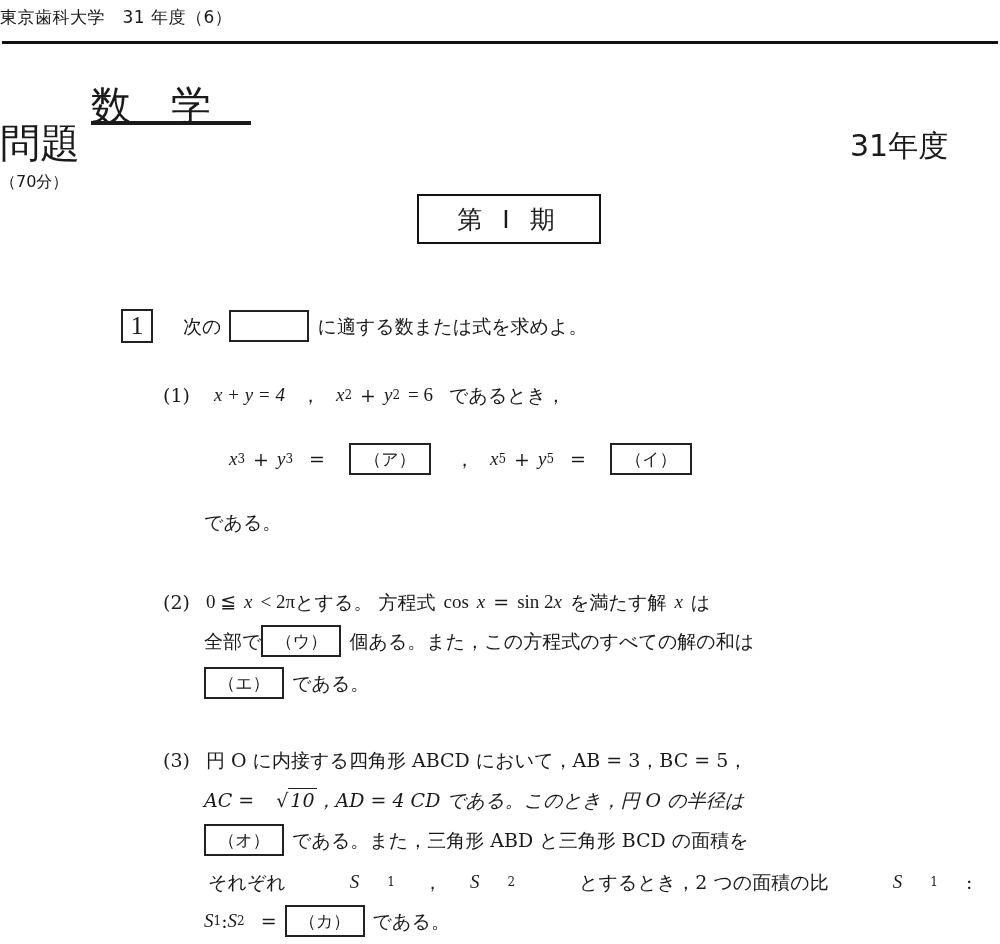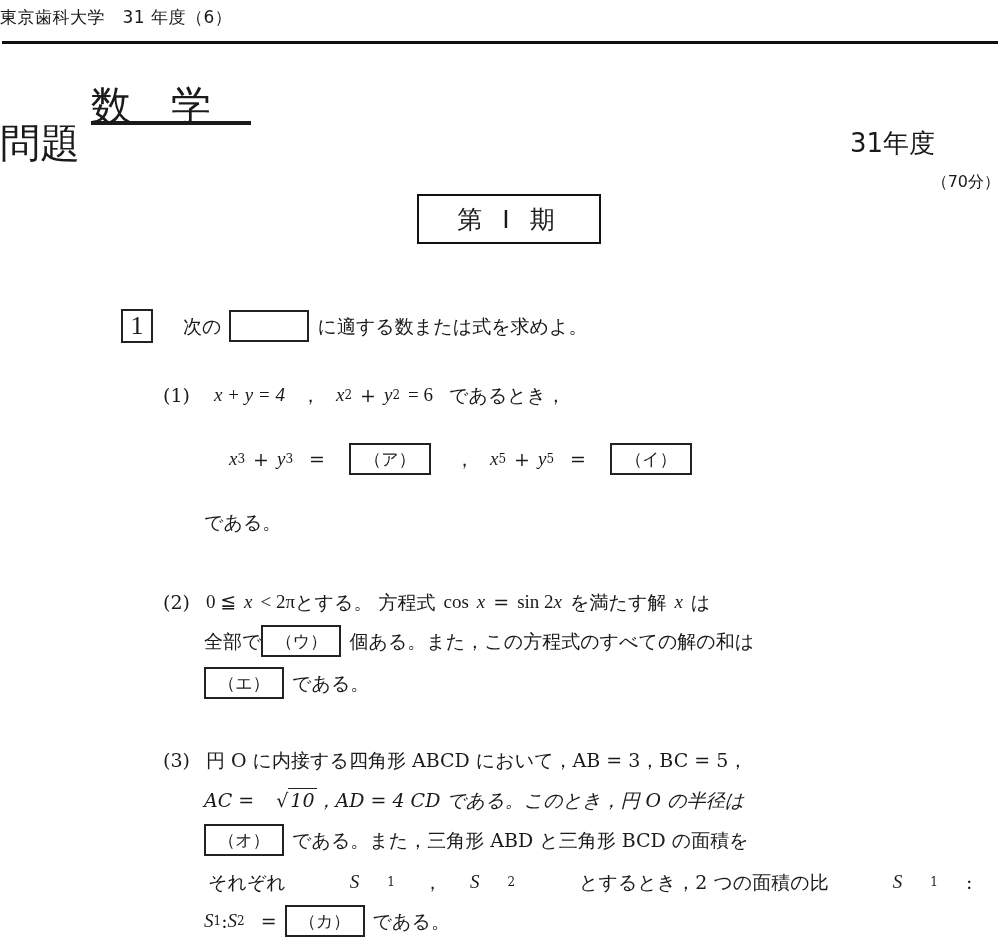--- a/index.html
+++ b/index.html
@@ -11,28 +11,28 @@
     .abs { position: absolute; white-space: nowrap; }
     .sans { font-family: "DejaVu Sans", "Liberation Sans", sans-serif; }
     .serif { font-family: "Liberation Serif", "DejaVu Serif", serif; }
     .mi { font-style: italic; font-family: "Liberation Serif", "DejaVu Serif", serif; }
 
     .running-header { top: 6px; left: 0; width: 1000px; font-size: 17px; letter-spacing: 0.5px; }
     .header-rule { top: 41px; left: 2px; width: 996px; height: 3px; background: #111; }
 
     .subject { top: 78px; left: 91px; font-size: 40px; letter-spacing: 40px; text-decoration: underline; }
     .title { top: 116px; left: 0; width: 993px; text-align: left; font-size: 40px; }
-    .duration { top: 172px; left: 0; width: 1000px; text-align: right; font-size: 16px; }
+    .duration { top: 172px; left: 0; width: 1000px; text-align: left; font-size: 16px; }
     .period-box {
       top: 194px; left: 417px; width: 184px; height: 50px;
       border: 2.5px solid #111; box-sizing: border-box;
       display: flex; align-items: center; justify-content: center;
       font-size: 25px; letter-spacing: 6px;
     }
-    .year { top: 126px; left: 850px; font-size: 26px; }
+    .year { top: 126px; left: 850px; font-size: 30px; }
 
     .qnum {
       top: 309px; left: 121px; width: 32px; height: 34px;
       border: 2px solid #222; box-sizing: border-box;
       display: flex; align-items: center; justify-content: center;
       font-size: 26px;
     }
     .blank {
       display: inline-block; border: 2px solid #222; box-sizing: border-box;
       text-align: center; vertical-align: middle; font-size: 17px; line-height: 28px; height: 32px;

